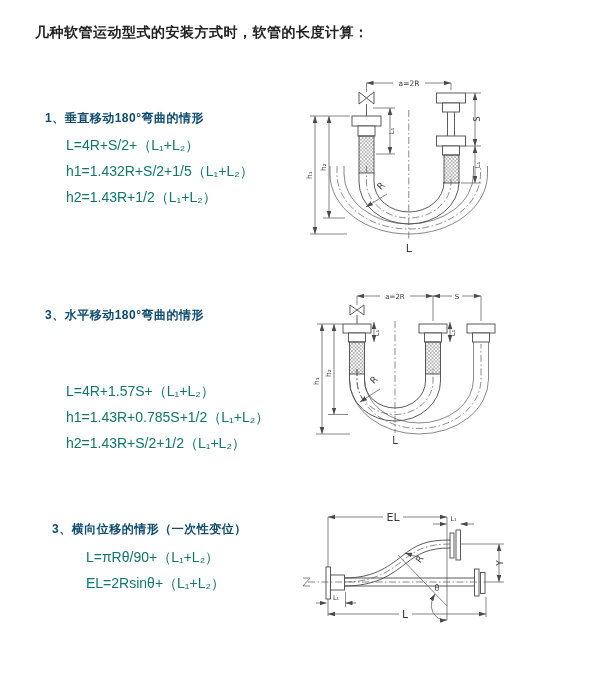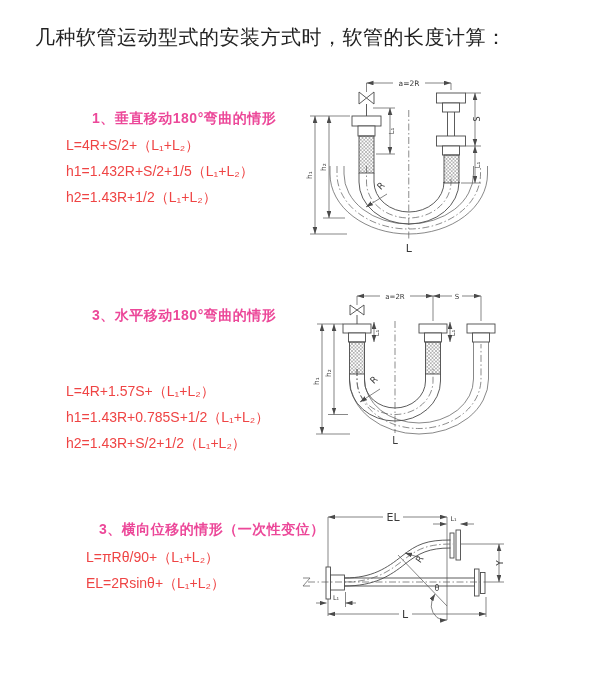--- a/index.html
+++ b/index.html
@@ -3,23 +3,23 @@
 <meta charset="utf-8">
 <style>
   html,body{margin:0;padding:0;}
   body{
     width:600px;height:675px;position:relative;overflow:hidden;
     background:#ffffff;
     font-family:"Liberation Sans","DejaVu Sans",sans-serif;
     color:#2a2a2a;
   }
   .abs{position:absolute;}
-  .title{font-size:20px;font-weight:400;letter-spacing:0.5px;color:#222;}
-  .heading{font-size:14px;font-weight:700;letter-spacing:0.5px;color:#ec4899;margin-left:47px;}
-  .formula{font-size:14px;font-weight:400;color:#ef4444;line-height:26px;white-space:nowrap;}
+  .title{font-size:14px;font-weight:700;letter-spacing:0.5px;color:#222;}
+  .heading{font-size:12px;font-weight:700;letter-spacing:0.5px;color:#0c4a6e;}
+  .formula{font-size:14px;font-weight:400;color:#0f766e;line-height:26px;white-space:nowrap;}
   svg{position:absolute;overflow:visible;}
   svg .ln{stroke:#4a4a4a;stroke-width:0.9;fill:none;}
   svg .thin{stroke:#555;stroke-width:0.7;fill:none;}
   svg .cl{stroke:#5a5a5a;stroke-width:0.7;fill:none;stroke-dasharray:7 2.5 1.5 2.5;}
   svg .dim{stroke:#4f4f4f;stroke-width:0.7;fill:none;}
   svg .fit{stroke:#4a4a4a;stroke-width:0.9;fill:#ffffff;}
   svg .braid{stroke:#4a4a4a;stroke-width:0.9;}
   svg .bg{fill:#ffffff;stroke:none;}
   svg text{fill:#3a3a3a;font-family:"DejaVu Sans",sans-serif;}
 </style>

